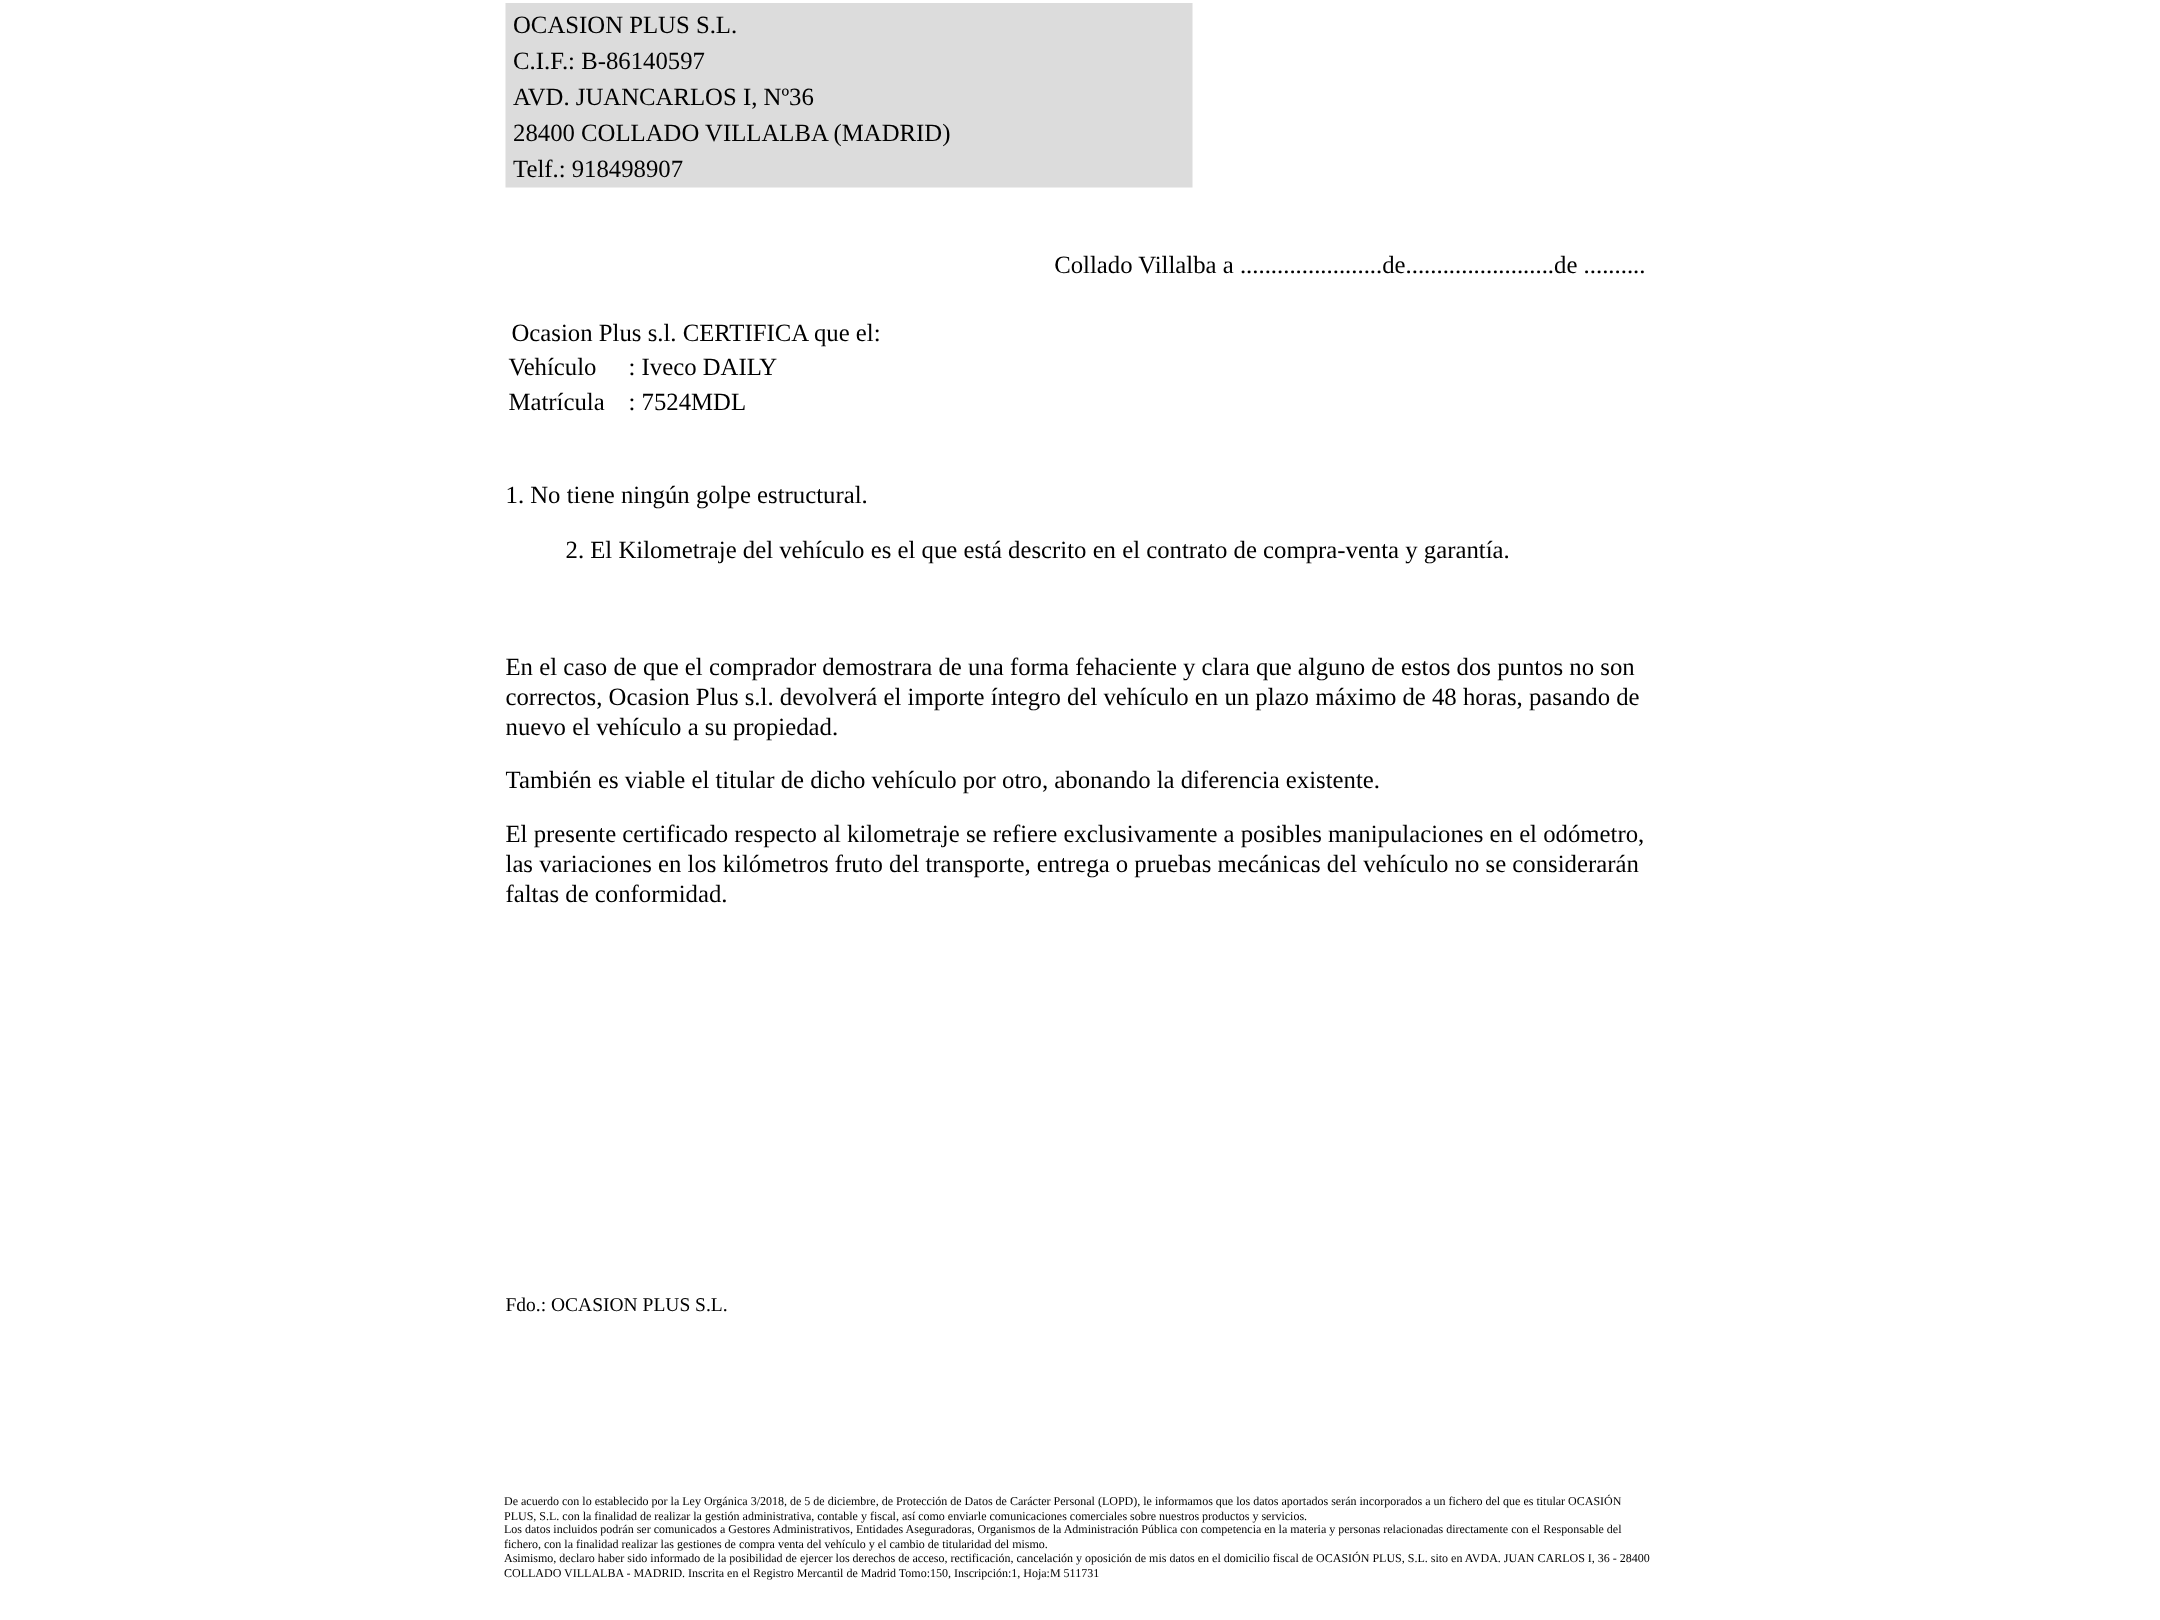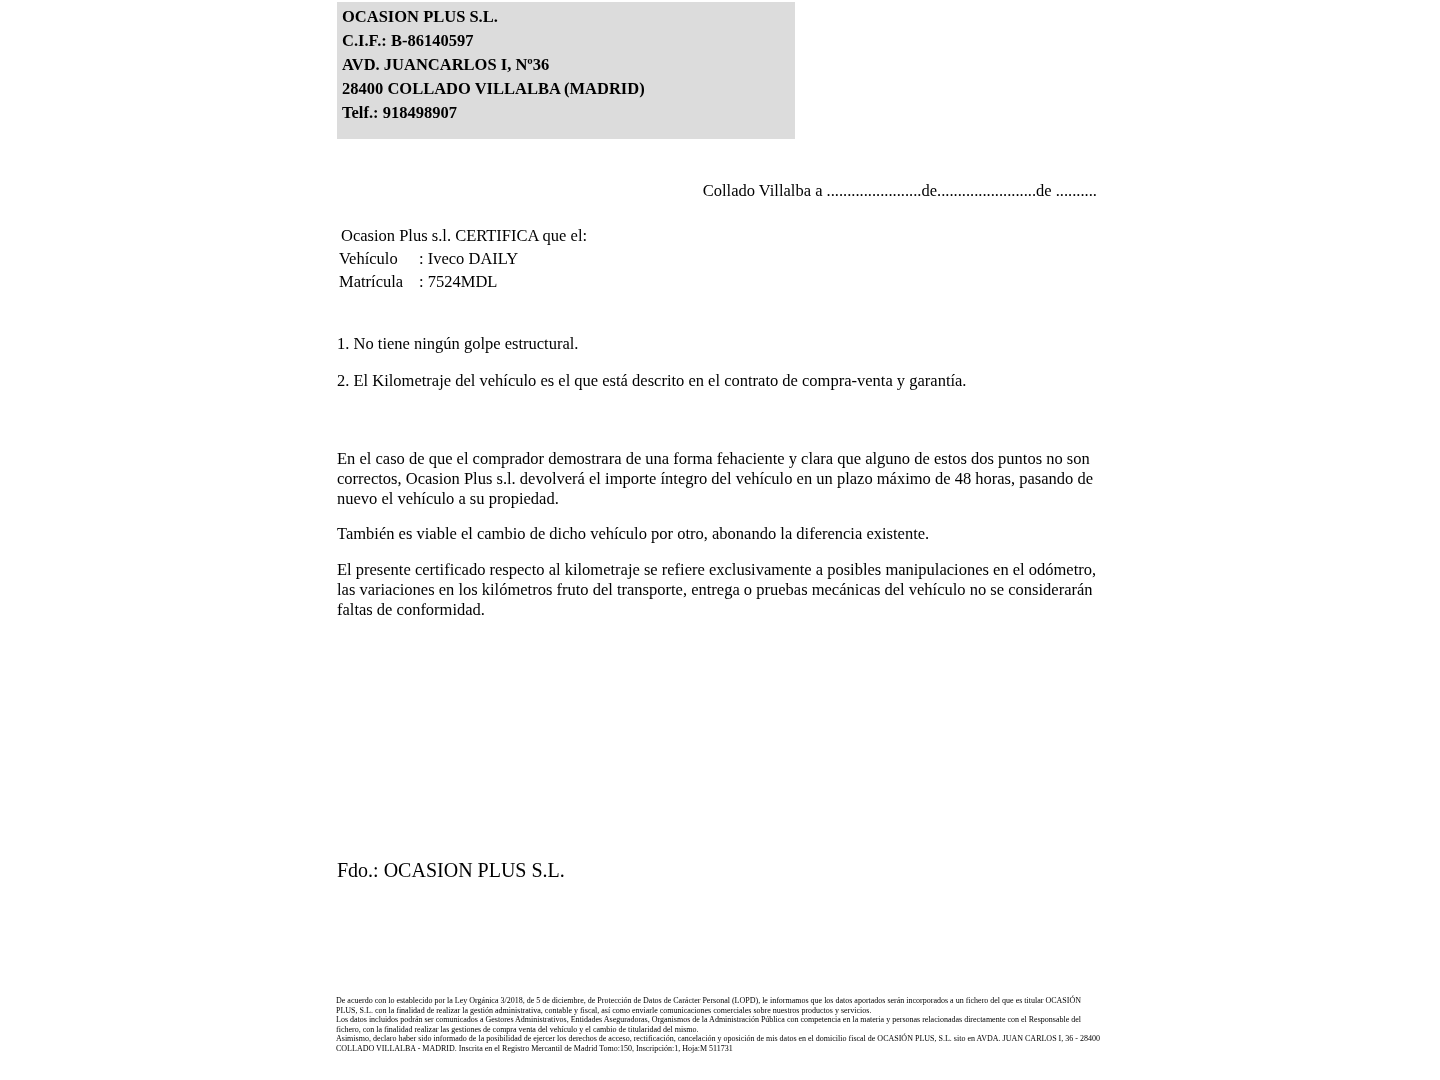--- a/index.html
+++ b/index.html
@@ -18,46 +18,46 @@
     position: absolute;
     left: 337px;
     top: 2px;
     width: 760px;
     font-size: 16.5px;
     line-height: 20px;
   }
   .header-box {
     width: 458px;
     background: #dcdcdc;
-    padding: 3px 8px 14px 5px;
-    font-weight: bold;
+    padding: 3px 8px 0 5px;
+    font-weight: normal;
     line-height: 24px;
   }
   .header-box div { white-space: nowrap; }
   .date-line {
     margin-top: 42px;
     text-align: right;
   }
   .certifica-intro { margin-top: 25px; padding-left: 4px; font-family: Liberation Serif, serif; }
   .kv-row { margin-top: 3px; padding-left: 2px; }
   .kv-label {
     display: inline-block;
     width: 80px;
   }
   .point-1 { margin-top: 42px; }
-  .point-2 { margin-top: 17px; }
+  .point-2 { margin-top: 17px; margin-left: 40px; }
   .para-1 { margin-top: 58px; }
   .para-2 { margin-top: 15px; }
   .para-3 { margin-top: 21px; }
   .para-4 { margin-top: 16px; }
   .signature {
     position: absolute;
     left: 337px;
     top: 860px;
-    font-size: 20px;
+    font-size: 13px;
     line-height: 20px;
   }
   .legal {
     position: absolute;
     left: 336px;
     top: 996px;
     width: 764px;
     font-size: 8px;
     line-height: 9.6px;
   }
@@ -86,21 +86,21 @@
     </div>
 
     <div class="kv-row">
       <span class="kv-label">Matrícula</span><span>: 7524MDL</span>
     </div>
 
     <div class="point-1">1. No tiene ningún golpe estructural.</div>
     <div class="point-2">2. El Kilometraje del vehículo es el que está descrito en el contrato de compra-venta y garantía.</div>
 
     <div class="para-1">En el caso de que el comprador demostrara de una forma fehaciente y clara que alguno de estos dos puntos no son correctos, Ocasion Plus s.l. devolverá el importe íntegro del vehículo en un plazo máximo de 48 horas, pasando de nuevo el vehículo a su propiedad.</div>
-    <div class="para-2">También es viable el cambio de dicho vehículo por otro, abonando la diferencia existente.</div>
+    <div class="para-2">También es viable el titular de dicho vehículo por otro, abonando la diferencia existente.</div>
     <div class="para-4">El presente certificado respecto al kilometraje se refiere exclusivamente a posibles manipulaciones en el odómetro, las variaciones en los kilómetros fruto del transporte, entrega o pruebas mecánicas del vehículo no se considerarán faltas de conformidad.</div>
 
   </div>
 
   <div class="signature">Fdo.: OCASION PLUS S.L.</div>
 
   <div class="legal">
     <div>De acuerdo con lo establecido por la Ley Orgánica 3/2018, de 5 de diciembre, de Protección de Datos de Carácter Personal (LOPD), le informamos que los datos aportados serán incorporados a un fichero del que es titular OCASIÓN PLUS, S.L. con la finalidad de realizar la gestión administrativa, contable y fiscal, así como enviarle comunicaciones comerciales sobre nuestros productos y servicios.</div>
     <div>Los datos incluidos podrán ser comunicados a Gestores Administrativos, Entidades Aseguradoras, Organismos de la Administración Pública con competencia en la materia y personas relacionadas directamente con el Responsable del fichero, con la finalidad realizar las gestiones de compra venta del vehículo y el cambio de titularidad del mismo.</div>
     <div>Asimismo, declaro haber sido informado de la posibilidad de ejercer los derechos de acceso, rectificación, cancelación y oposición de mis datos en el domicilio fiscal de OCASIÓN PLUS, S.L. sito en AVDA. JUAN CARLOS I, 36 - 28400 COLLADO VILLALBA - MADRID. Inscrita en el Registro Mercantil de Madrid Tomo:150, Inscripción:1, Hoja:M 511731</div>

